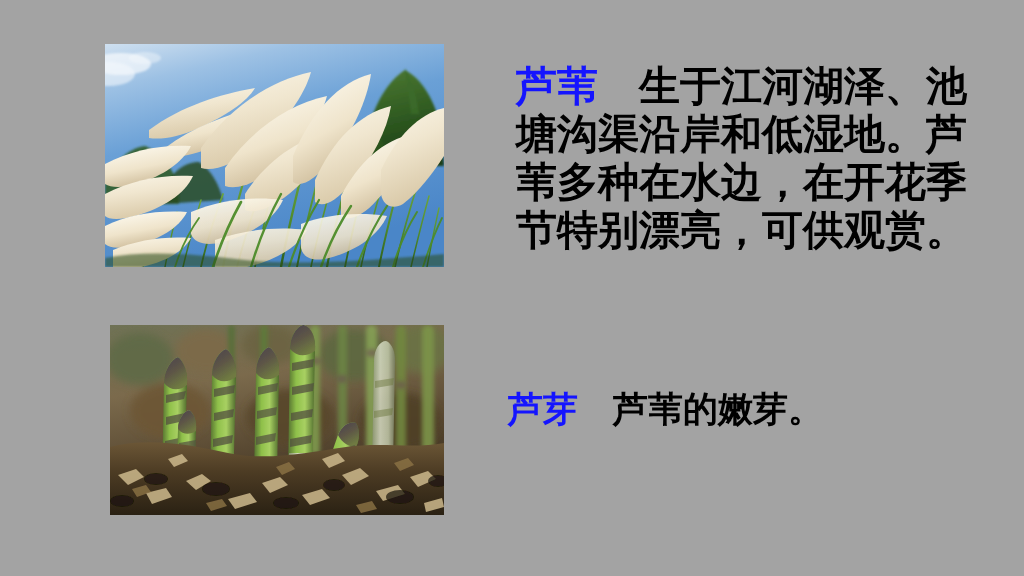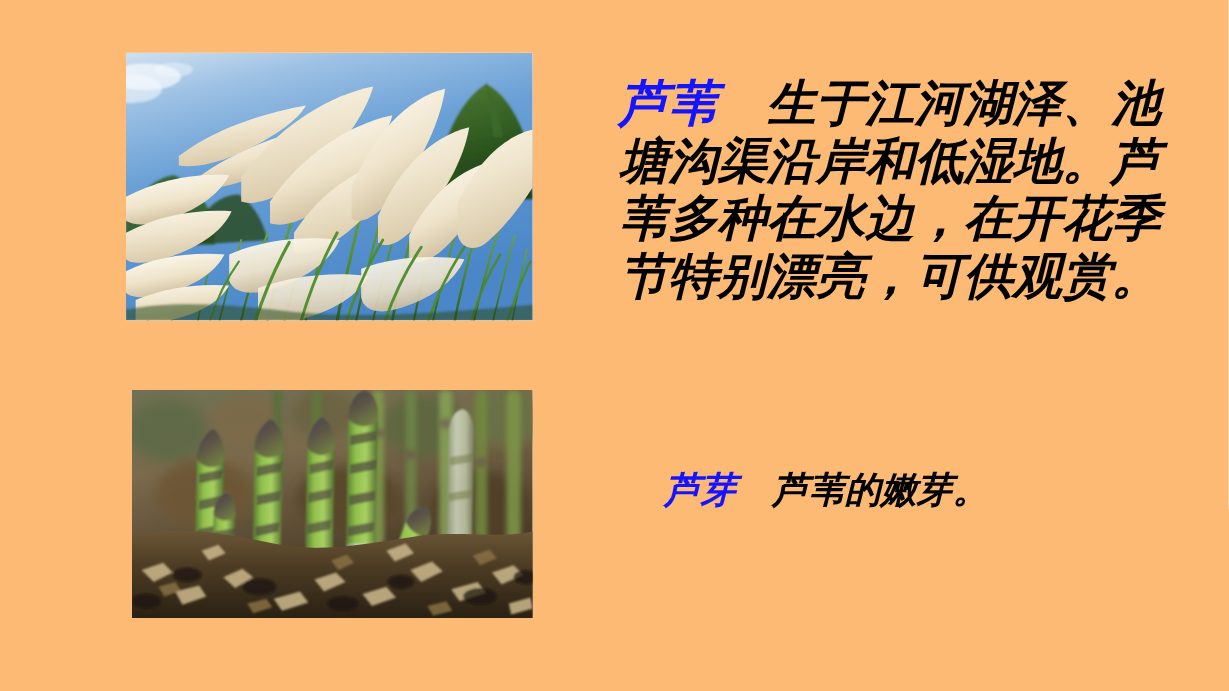--- a/index.html
+++ b/index.html
@@ -11,22 +11,21 @@
     width: 1024px;
     height: 576px;
     position: relative;
     overflow: hidden;
     font-family: "DejaVu Sans", "Liberation Sans", sans-serif;
   }
 
   .slide {
     position: absolute;
     inset: 0;
-    background: #fdba74;
-    font-style: italic;
+    background: #a3a3a3;
   }
 
   
   .photo {
     position: absolute;
     overflow: hidden;
     background: #ffffff;
   }
   .photo svg { display: block; width: 100%; height: 100%; }
 
@@ -55,24 +54,24 @@
 
   #paragraph-reed {
     left: 516px;
     top: 62px;
     width: 452px;
     font-size: 41px;
     color: #000000;
   }
 
   #paragraph-sprout {
-    left: 554px;
+    left: 508px;
     top: 385px;
     width: 430px;
-    font-size: 30px;
+    font-size: 35px;
     color: #000000;
   }
 
   .term {
     color: #1414ff;
   }
   .body-text {
     color: #000000;
   }
 </style>

